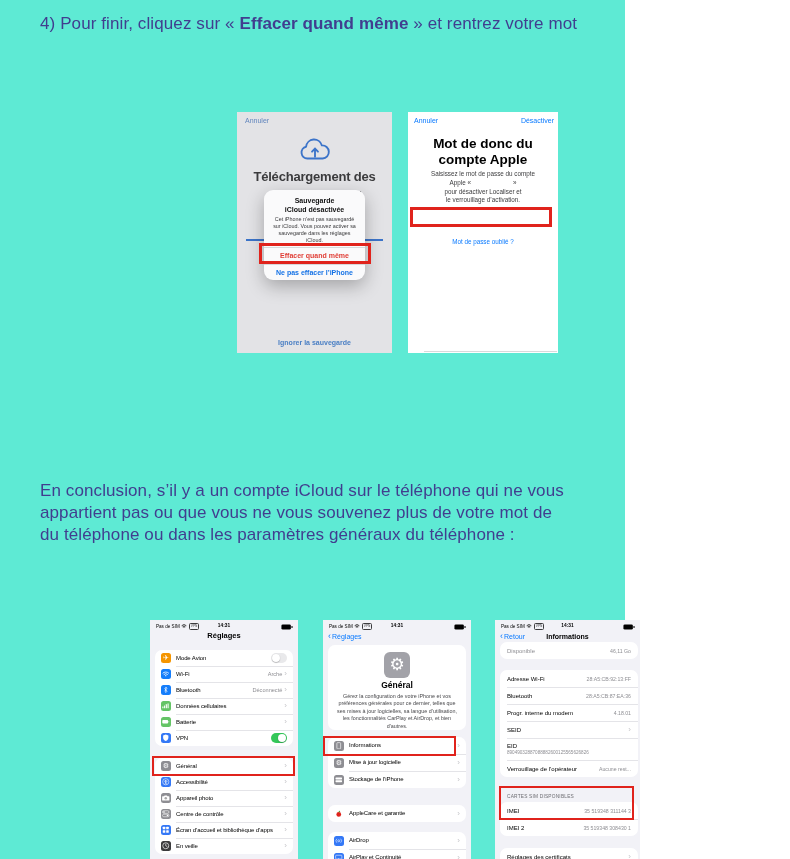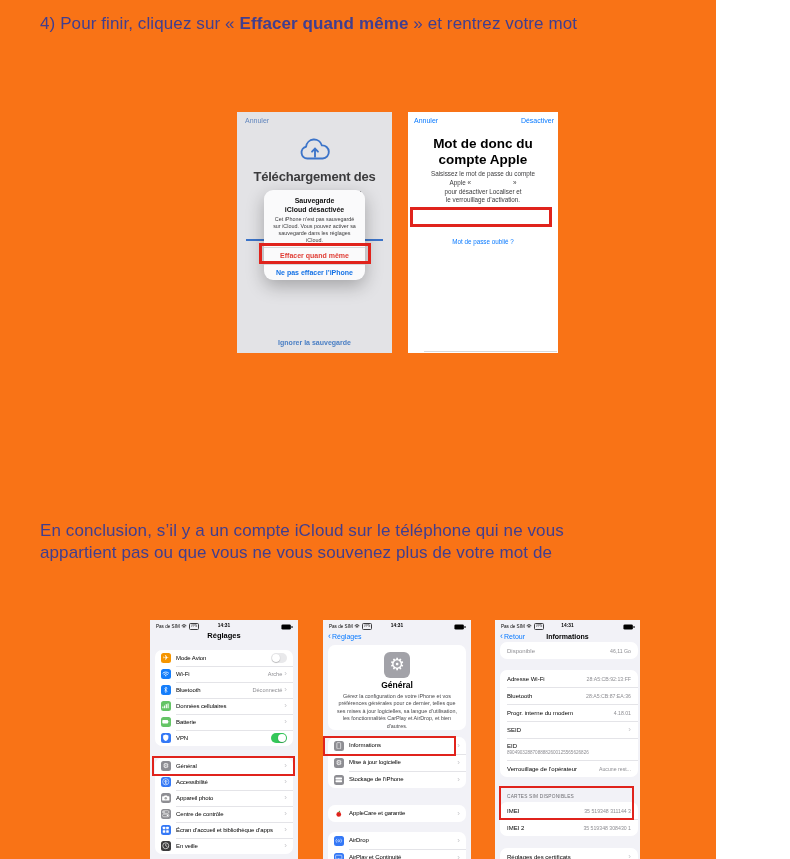--- a/index.html
+++ b/index.html
@@ -1,22 +1,22 @@
 <!DOCTYPE html>
 <html><head>
 <meta charset="utf-8">
 <style>
 *{margin:0;padding:0;box-sizing:border-box}
 html,body{width:790px;height:859px;background:#fff;font-family:"Liberation Sans",sans-serif;overflow:hidden}
-#page{position:relative;width:716px;height:859px;background:#f97316}
+#page{position:relative;width:625px;height:859px;background:#5eead4}
 .para{position:absolute;color:#413e8f;font-size:17px;line-height:22px;letter-spacing:.1px}
 #para-step4{left:40px;top:13px;width:720px}
 #para-step4 .cont{padding-left:17px}
 #para-reboot{left:40px;top:397px;width:730px}
-#para-conclusion{left:40px;top:520px;width:740px}
+#para-conclusion{left:40px;top:480px;width:740px}
 .shot{position:absolute;overflow:hidden}
 
 #shot-backup{left:237px;top:112px;width:155px;height:241px;background:#e3e3e6}
 .sb-cancel{position:absolute;left:8px;top:5px;font-size:7px;color:#6286bd}
 .cloudwrap{position:absolute;left:0;right:0;top:25px;text-align:center}
 .bigtitle{position:absolute;left:0;right:0;text-align:center;font-size:13px;font-weight:bold;color:#3b3b3d;letter-spacing:-.2px}
 .bt1{top:57px}.bt2{top:76px}
 .blueline{position:absolute;left:9px;right:9px;top:127px;height:2px;background:#3c74c9}
 .dialog{position:absolute;left:27px;top:78px;width:101px;height:90px;background:#fafafb;border-radius:9px;box-shadow:0 6px 18px rgba(0,0,0,.28);text-align:center;z-index:2}
 .dt{font-size:7px;font-weight:bold;line-height:9px;color:#111}
@@ -143,20 +143,21 @@
     <div class="forgot">Mot de passe oublié ?</div>
     <div class="pwd-divider"></div>
   </div>
 
   <div class="para" id="para-reboot">
   </div>
 
   <div class="para" id="para-conclusion">
     <div>En conclusion, s’il y a un compte iCloud sur le téléphone qui ne vous</div>
     <div>appartient pas ou que vous ne vous souvenez plus de votre mot de</div>
+    <div>du téléphone ou dans les paramètres généraux du téléphone :</div>
   </div>
 
   <div class="shot" id="shot-settings">
     <div class="statusbar">
         <span class="sb-l">
           <span>Pas de SIM</span>
           <span><svg width="6" height="4.5" viewBox="0 0 12 9">
               <path d="M1.4 3.4a6.5 6.5 0 0 1 9.2 0" fill="none" stroke="#000" stroke-width="1.5"></path>
               <path d="M3.2 5.5a4 4 0 0 1 5.6 0" fill="none" stroke="#000" stroke-width="1.5"></path>
               <circle cx="6" cy="7.5" r="1.2" fill="#000"></circle>

